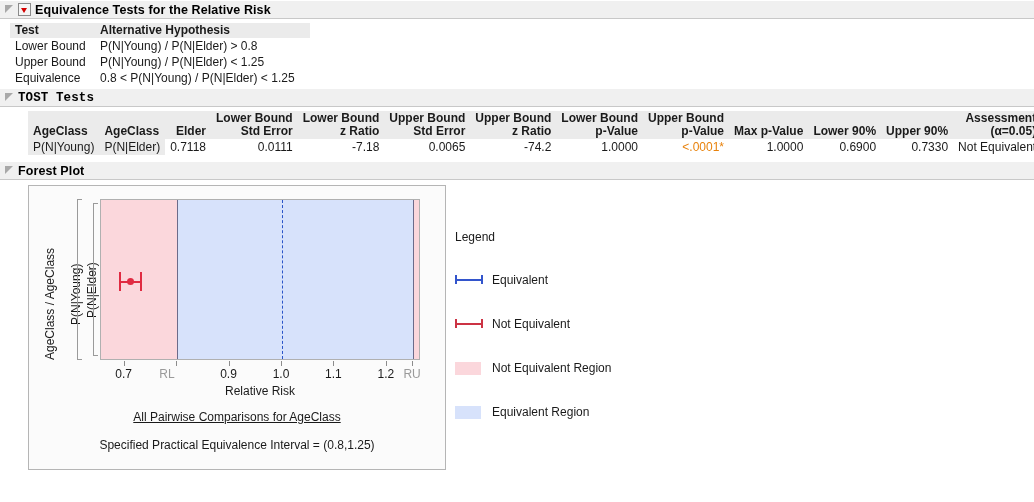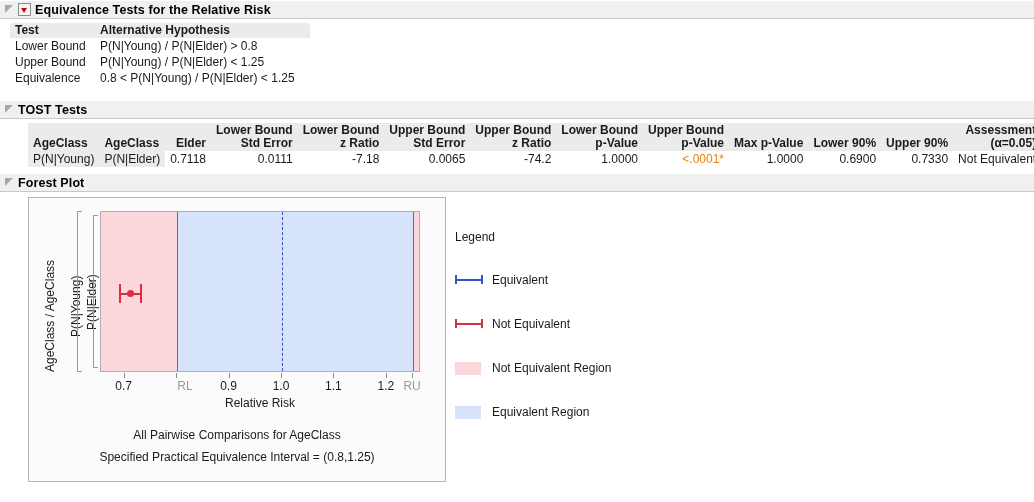--- a/index.html
+++ b/index.html
@@ -309,21 +309,21 @@
       <td class="t-test">Upper Bound</td>
       <td class="t-alt">P(N|Young) / P(N|Elder) &lt; 1.25</td>
     </tr>
     <tr>
       <td class="t-test">Equivalence</td>
       <td class="t-alt">0.8 &lt; P(N|Young) / P(N|Elder) &lt; 1.25</td>
     </tr>
   </tbody>
 </table>
 
-<div class="section-bar" style="margin-top:14px;">
+<div class="section-bar" style="margin-top:2px;font-family:Liberation Mono, monospace;">
   <span class="disclosure"></span>
   <span class="section-title">TOST Tests</span>
 </div>
 
 <table id="tost-table">
   <thead>
     <tr>
       <th class="left-head">
         <div>&nbsp;</div>
         <div>AgeClass</div>
@@ -424,35 +424,35 @@
         <div class="iv-cap" id="iv-cap-l" style="left: 0px; background: rgb(224, 43, 66);"></div>
         <div class="iv-cap" id="iv-cap-r" style="left: 20.9574px; background: rgb(224, 43, 66);"></div>
         <div class="iv-dot" id="iv-dot" style="left: 7.93607px; background: rgb(224, 43, 66);"></div>
       </div>
     </div>
 
     <div id="ticks">
         <div class="tick" style="left: 94.6066px; top: 175px;"></div>
         <div class="tick-label" style="left: 94.6066px; top: 181px;">0.7</div>
         <div class="tick" style="left: 147.066px; top: 175px;"></div>
-        <div class="tick-label bound" style="left: 156px; top: 181px;">RL</div>
+        <div class="tick-label bound" style="left: 138px; top: 181px;">RL</div>
         <div class="tick" style="left: 199.525px; top: 175px;"></div>
         <div class="tick-label" style="left: 199.525px; top: 181px;">0.9</div>
         <div class="tick" style="left: 251.984px; top: 175px;"></div>
         <div class="tick-label" style="left: 251.984px; top: 181px;">1.0</div>
         <div class="tick" style="left: 304.443px; top: 175px;"></div>
         <div class="tick-label" style="left: 304.443px; top: 181px;">1.1</div>
         <div class="tick" style="left: 356.902px; top: 175px;"></div>
         <div class="tick-label" style="left: 356.902px; top: 181px;">1.2</div>
         <div class="tick" style="left: 383.131px; top: 175px;"></div>
         <div class="tick-label bound" style="left: 383.131px; top: 181px;">RU</div>
       </div>
     <div class="axis-title" id="x-axis-title" style="left: 71px; width: 320px; top: 198px;">Relative Risk</div>
 
-    <div class="caption" style="top:230px;">All Pairwise Comparisons for AgeClass</div>
+    <div class="caption" style="top:224px;text-decoration:underline;">All Pairwise Comparisons for AgeClass</div>
     <div class="caption" style="top:252px;">Specified Practical Equivalence Interval = (0.8,1.25)</div>
   </div>
 </div>
 
 <div id="legend">
   <div class="legend-title">Legend</div>
 
   <div class="legend-row">
     <span class="legend-key">
       <span class="key-line" style="background:#3355cc;"></span>

